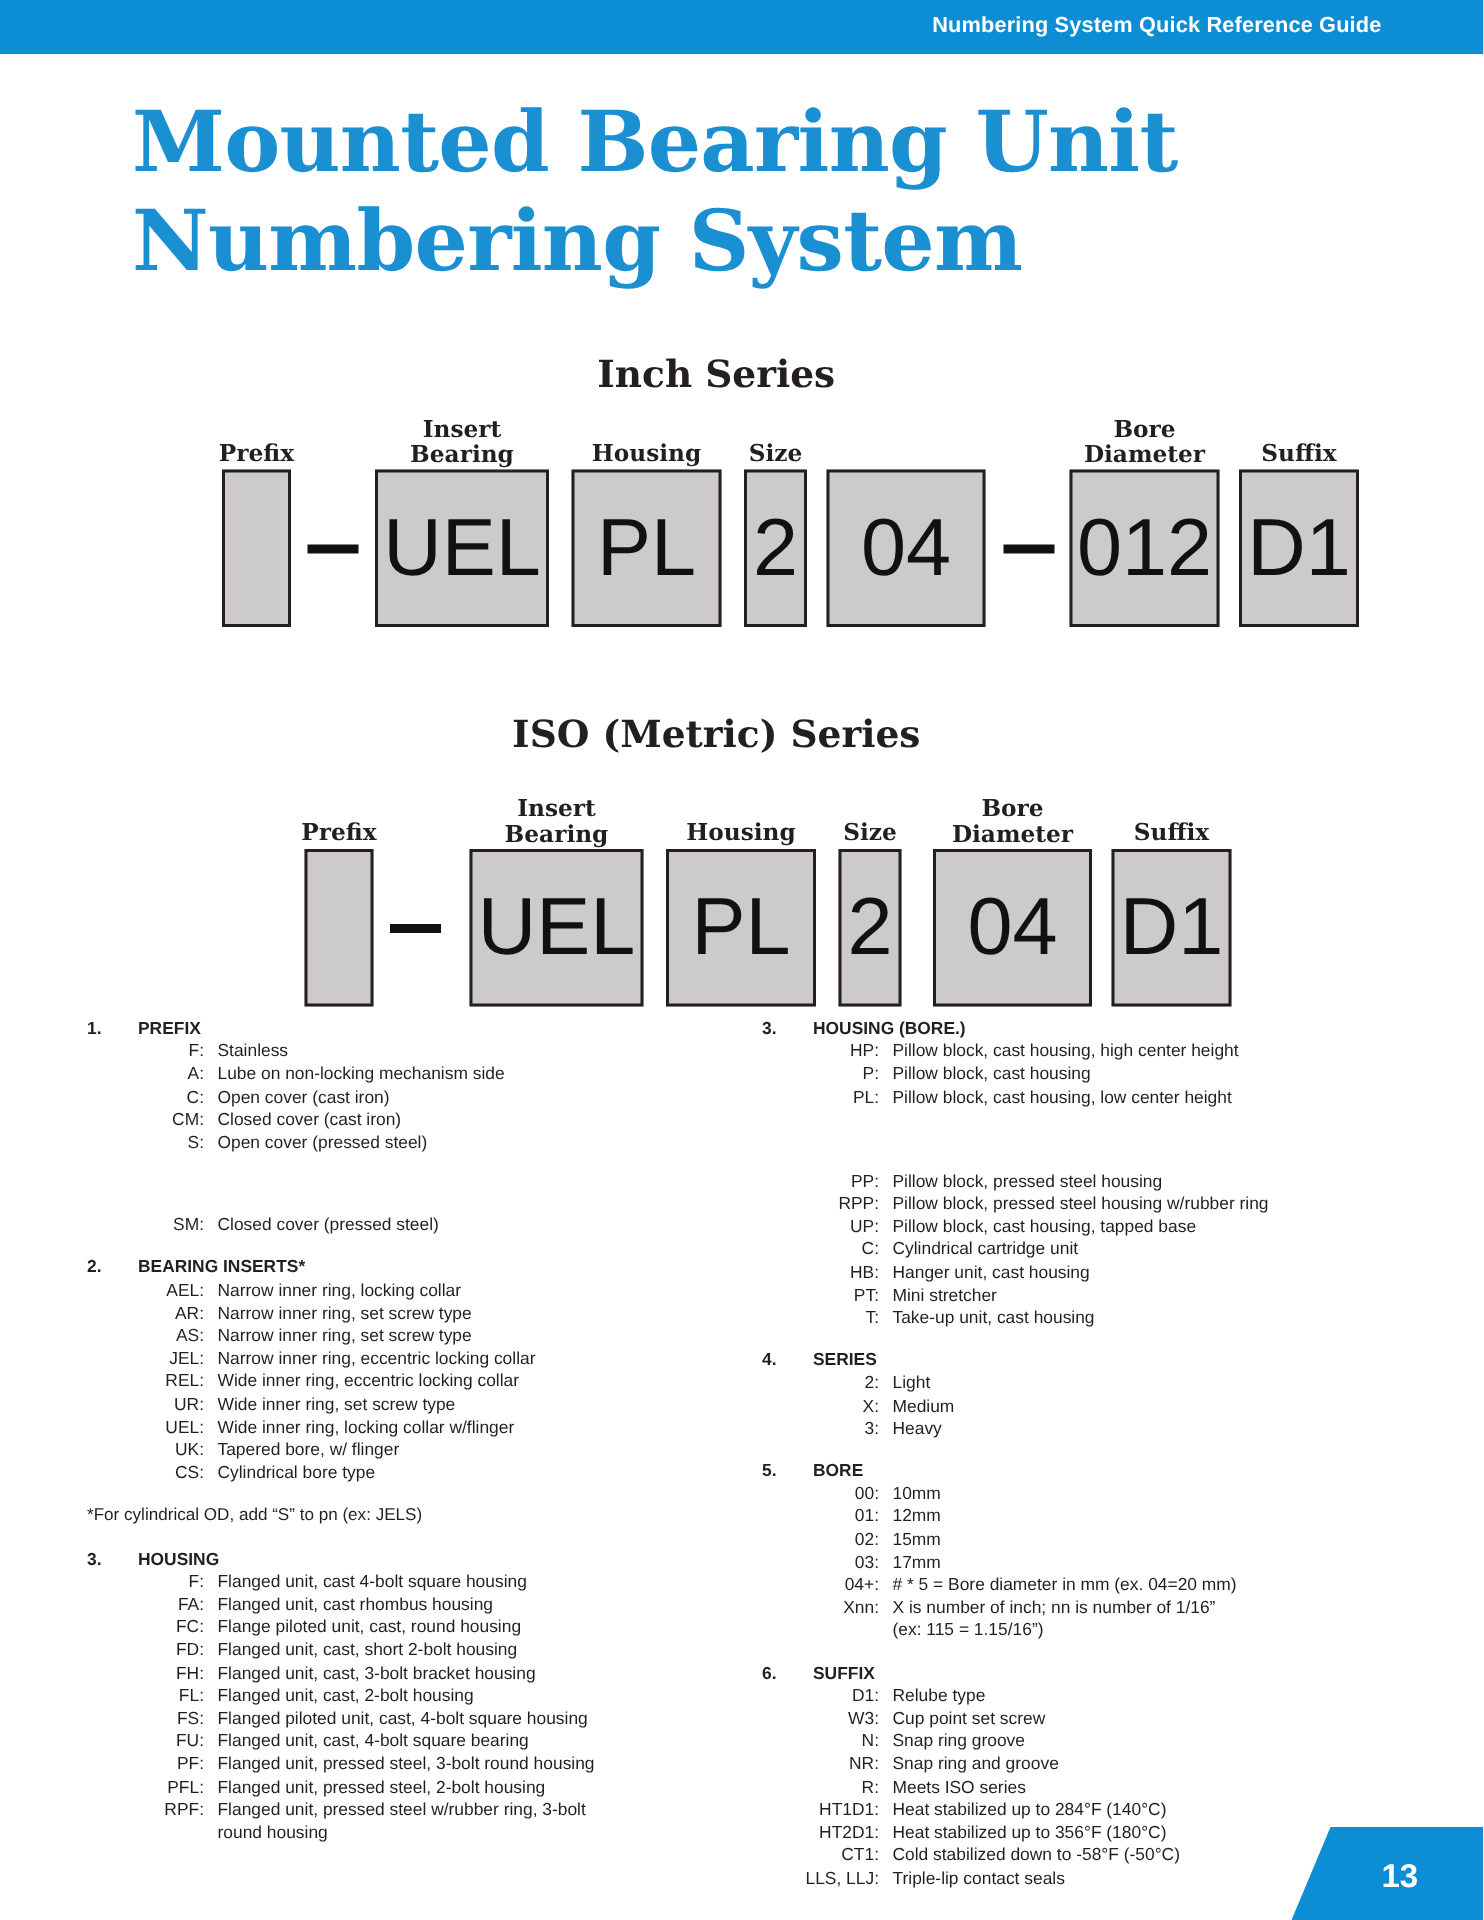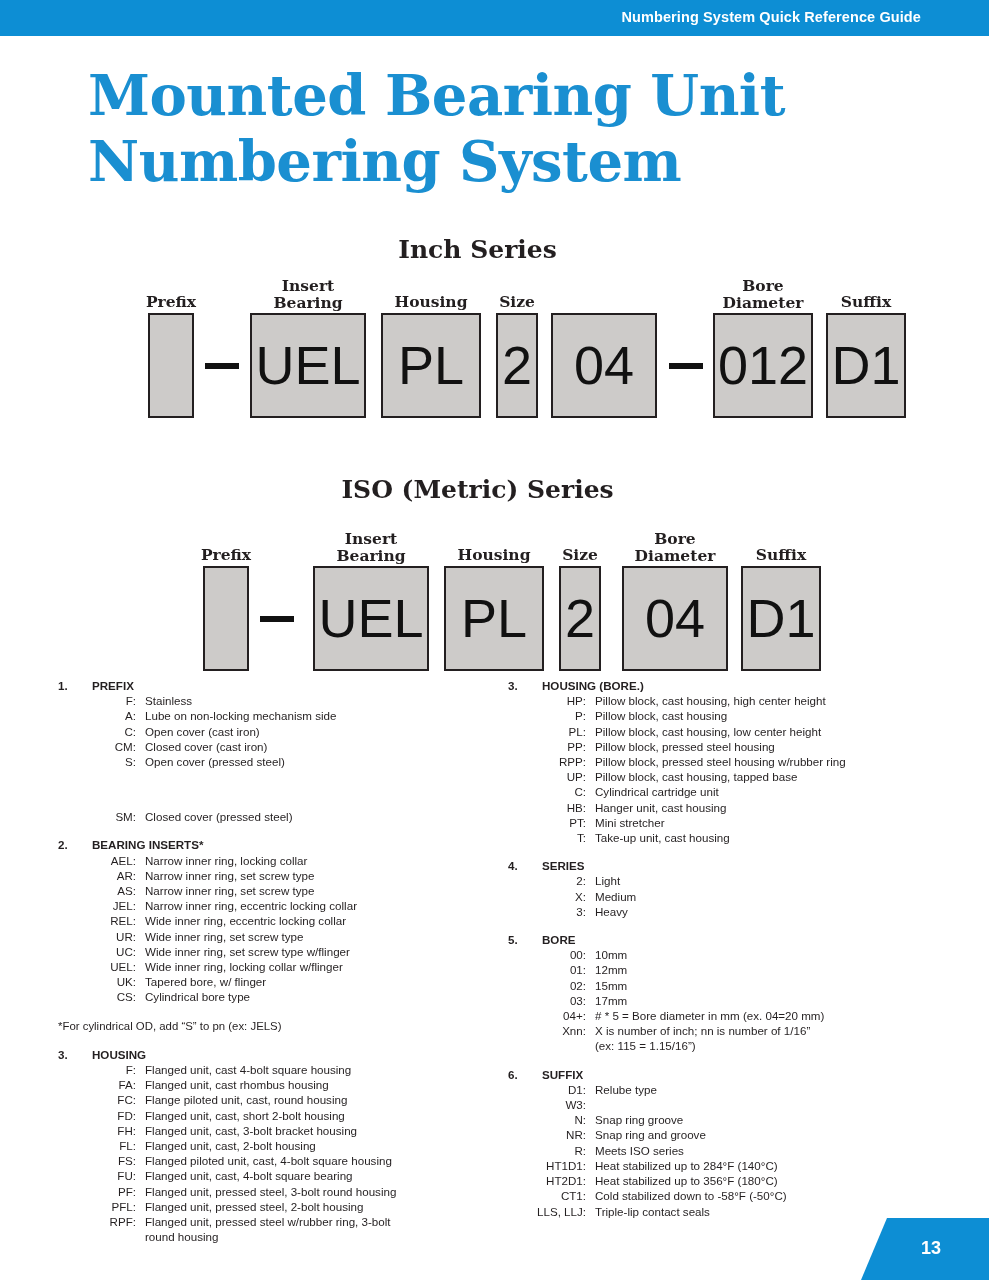--- a/index.html
+++ b/index.html
@@ -143,21 +143,21 @@
     bottom: 0;
     width: 128px;
     height: 62px;
     background: #0d8ed4;
     clip-path: polygon(26px 0, 128px 0, 128px 62px, 0 62px);
   }
   #page-number {
     position: absolute;
     left: 60px;
     top: 20px;
-    font-size: 18px;
+    font-size: 22px;
     font-weight: bold;
     color: #ffffff;
   }
 </style>
 </head>
 <body>
 
 <div id="header-bar">
   <div id="header-bar-title">Numbering System Quick Reference Guide</div>
 </div>
@@ -266,24 +266,20 @@
     </div>
     <div class="entry">
       <span class="code" style="width: 78px; flex: 0 0 78px;">REL:</span>
       <span class="desc">Wide inner ring, eccentric locking collar</span>
     </div>
     <div class="entry">
       <span class="code" style="width: 78px; flex: 0 0 78px;">UR:</span>
       <span class="desc">Wide inner ring, set screw type</span>
     </div>
     <div class="entry">
-      <span class="code" style="width: 78px; flex: 0 0 78px;">UC:</span>
-      <span class="desc">Wide inner ring, set screw type w/flinger</span>
-    </div>
-    <div class="entry">
       <span class="code" style="width: 78px; flex: 0 0 78px;">UEL:</span>
       <span class="desc">Wide inner ring, locking collar w/flinger</span>
     </div>
     <div class="entry">
       <span class="code" style="width: 78px; flex: 0 0 78px;">UK:</span>
       <span class="desc">Tapered bore,  w/ flinger</span>
     </div>
     <div class="entry">
       <span class="code" style="width: 78px; flex: 0 0 78px;">CS:</span>
       <span class="desc">Cylindrical bore type</span>
@@ -349,21 +345,21 @@
     </div>
     <div class="entry">
       <span class="code" style="width: 78px; flex: 0 0 78px;">P:</span>
       <span class="desc">Pillow block, cast housing</span>
     </div>
     <div class="entry">
       <span class="code" style="width: 78px; flex: 0 0 78px;">PL:</span>
       <span class="desc">Pillow block, cast housing, low center height</span>
     </div>
     <div class="entry">
-      <span class="code" style="width: 78px; flex: 0 0 78px;">PP:</span>
+      <span class="code" style="width: 78px; flex: 0 0 78px; margin-top: 41px;">PP:</span>
       <span class="desc">Pillow block, pressed steel housing</span>
     </div>
     <div class="entry">
       <span class="code" style="width: 78px; flex: 0 0 78px;">RPP:</span>
       <span class="desc">Pillow block, pressed steel housing w/rubber ring</span>
     </div>
     <div class="entry">
       <span class="code" style="width: 78px; flex: 0 0 78px;">UP:</span>
       <span class="desc">Pillow block, cast housing, tapped base</span>
     </div>
@@ -430,20 +426,21 @@
     <div class="sec-head">
       <span class="sec-num">6.</span>
       <span class="sec-title">SUFFIX</span>
     </div>
     <div class="entry">
       <span class="code" style="width: 78px; flex: 0 0 78px;">D1:</span>
       <span class="desc">Relube type</span>
     </div>
     <div class="entry">
       <span class="code" style="width: 78px; flex: 0 0 78px;">W3:</span>
+      <span class="desc">Cup point set screw</span>
     </div>
     <div class="entry">
       <span class="code" style="width: 78px; flex: 0 0 78px;">N:</span>
       <span class="desc">Snap ring groove</span>
     </div>
     <div class="entry">
       <span class="code" style="width: 78px; flex: 0 0 78px;">NR:</span>
       <span class="desc">Snap ring and groove</span>
     </div>
     <div class="entry">

